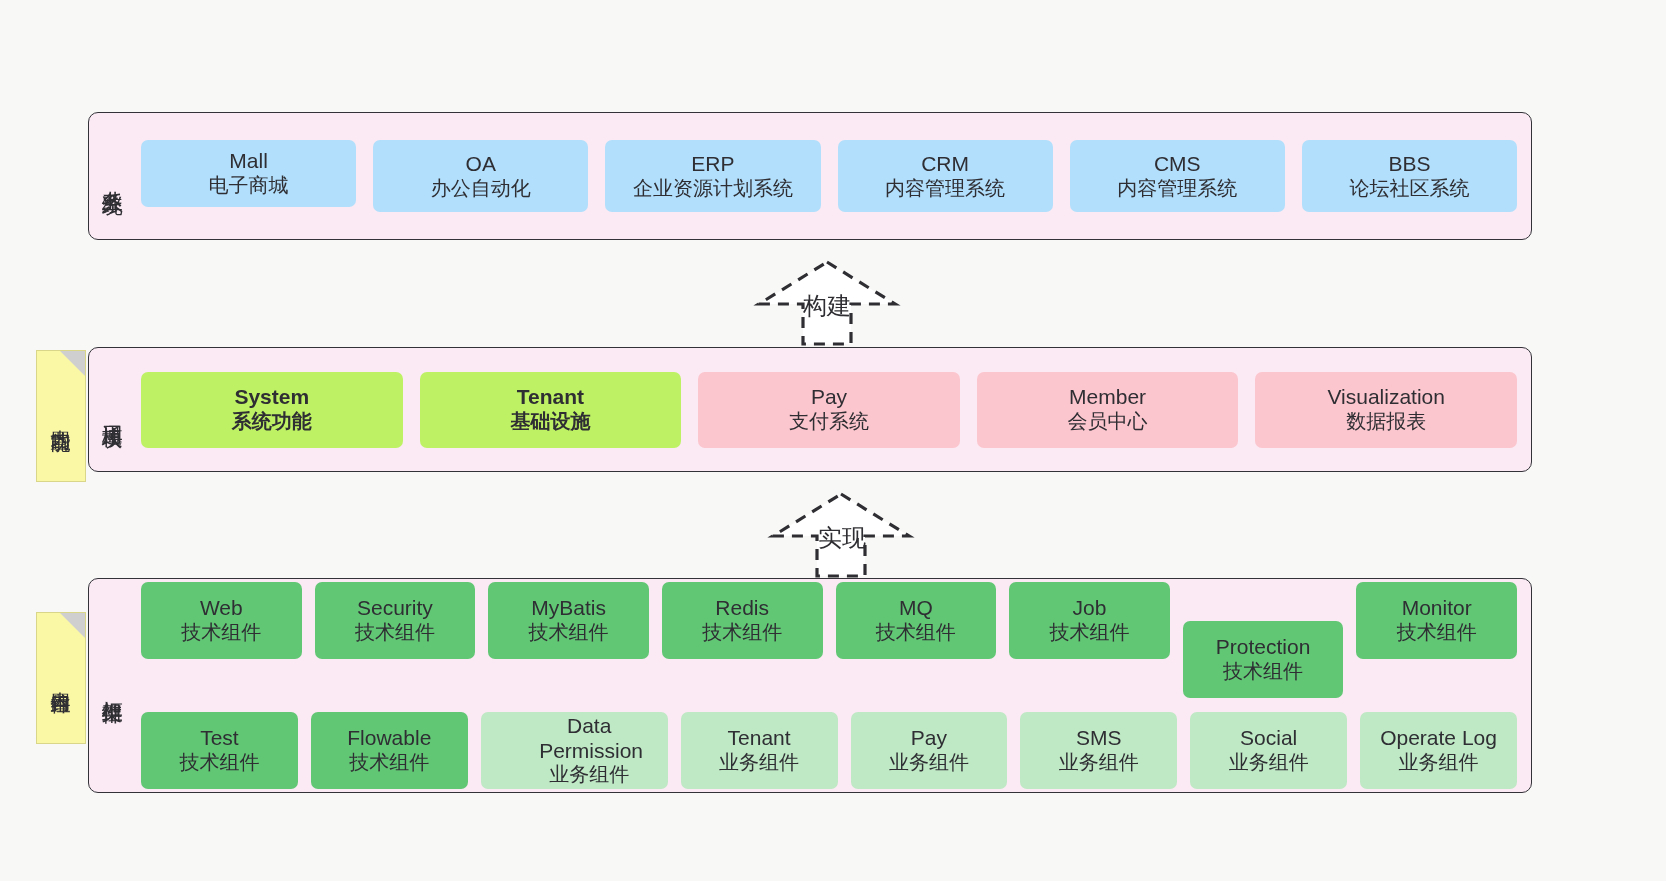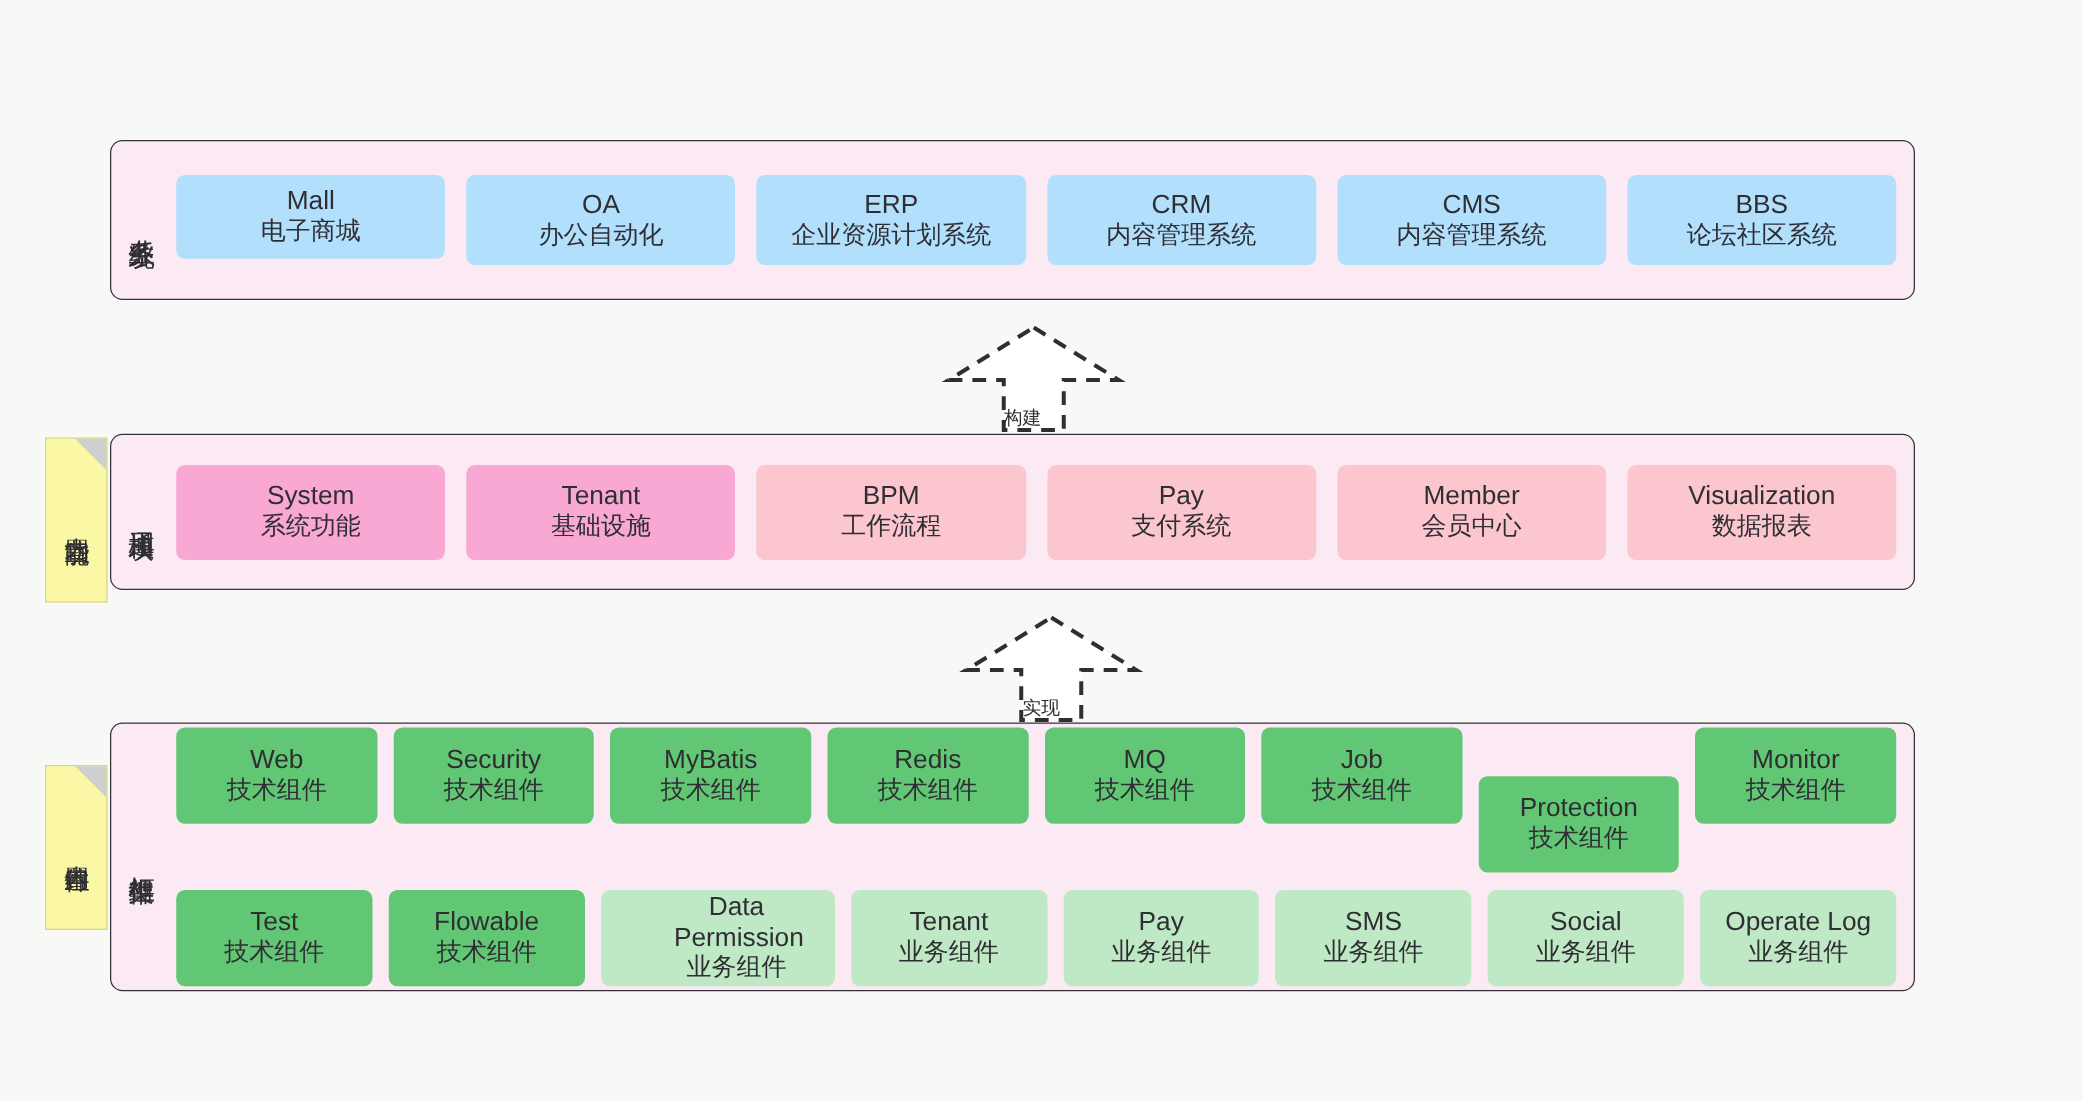--- a/index.html
+++ b/index.html
@@ -65,21 +65,21 @@
     color: #2e2e33;
     line-height: 1.18;
     padding: 4px 6px;
     min-width: 0;
   }
   .cell .t1 { font-size: 21px; }
   .cell .t2 { font-size: 20px; }
 
   
   .c-blue       { background: #b2dffc; }
-  .c-red        { background: #f9a8d4; }
+  .c-red        { background: #bef264; font-weight: bold; }
   .c-pink       { background: #fcc6ce; }
   .c-green      { background: #62c775; }
   .c-lightgreen { background: #bfe8c4; }
 
   
   .note {
     position: absolute;
     background: #fbf8a5;
     border: 1px solid #d9d68a;
     display: flex;
@@ -100,25 +100,24 @@
     width: 0; height: 0;
     border-top: 25px solid #cfcfcf;
     border-left: 25px solid transparent;
   }
 
   
   .arrow { position: absolute; }
   .arrow svg { display: block; overflow: visible; }
   .arrow-label {
     position: absolute;
-    font-size: 15px;
+    font-size: 24px;
     color: #2f2f33;
     white-space: nowrap;
     background: transparent;
-    margin-top: 35px;
   }
 </style>
 </head>
 <body>
 
 <div id="canvas">
 
   <div class="layer" style="left:88px; top:112px; width:1444px; height:128px;">
     <div class="layer-title">业务系统</div>
     <div class="layer-body">
@@ -168,24 +167,20 @@
       <div class="row">
         <div class="cell c-red" style="height:76px;">
           <span class="t1">System</span>
           <span class="t2">系统功能</span>
         </div>
         <div class="cell c-red" style="height:76px;">
           <span class="t1">Tenant</span>
           <span class="t2">基础设施</span>
         </div>
         <div class="cell c-pink" style="height:76px;">
-          <span class="t1">BPM</span>
-          <span class="t2">工作流程</span>
-        </div>
-        <div class="cell c-pink" style="height:76px;">
           <span class="t1">Pay</span>
           <span class="t2">支付系统</span>
         </div>
         <div class="cell c-pink" style="height:76px;">
           <span class="t1">Member</span>
           <span class="t2">会员中心</span>
         </div>
         <div class="cell c-pink" style="height:76px;">
           <span class="t1">Visualization</span>
           <span class="t2">数据报表</span>

